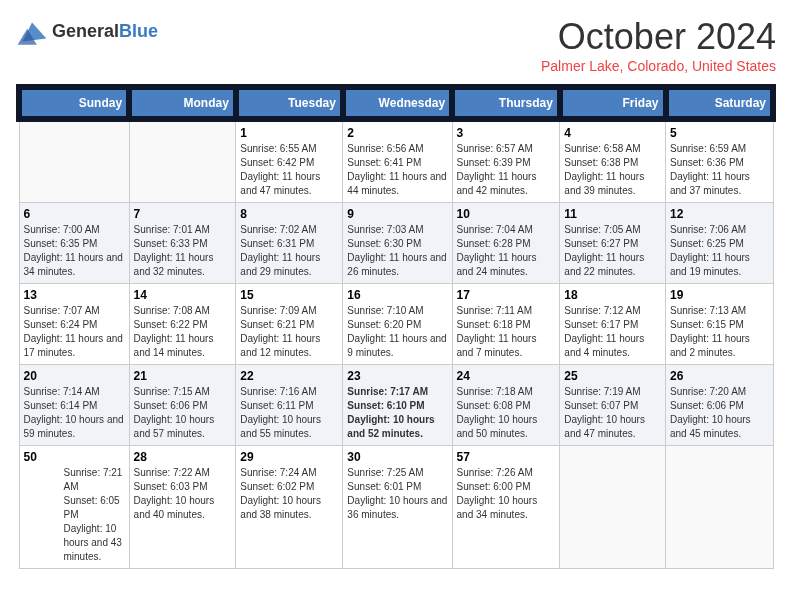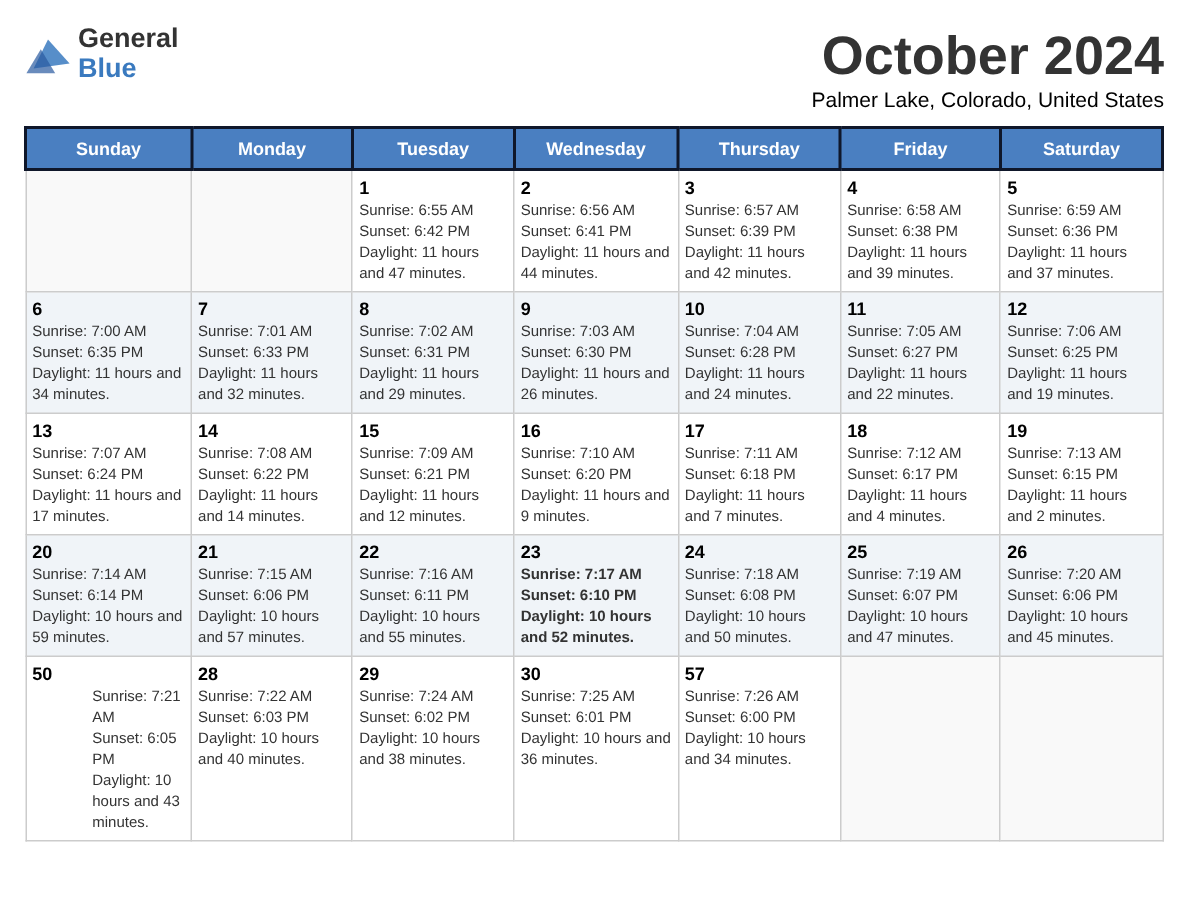--- a/index.html
+++ b/index.html
@@ -15,21 +15,21 @@
       justify-content: space-between;
       align-items: flex-start;
       margin-bottom: 10px;
     }
     .logo {
       display: flex;
       align-items: center;
     }
     .logo-text {
       display: flex;
-      flex-direction: column;
+      flex-direction: row;
       line-height: 1.1;
     }
     .logo-general {
       font-size: 18px;
       font-weight: bold;
       color: #333;
     }
     .logo-blue {
       font-size: 18px;
       font-weight: bold;
@@ -38,39 +38,39 @@
     .logo-icon {
       width: 32px;
       height: 32px;
       margin-right: 4px;
     }
     .title-block {
       text-align: right;
     }
     .month-title {
       font-size: 36px;
-      font-weight: bold;
+      font-weight: normal;
       color: #333;
     }
     .location {
       font-size: 14px;
-      color: #000000;
+      color: #ef4444;
     }
     .calendar {
       width: 100%;
       border-collapse: collapse;
       font-size: 10.5px;
     }
     .calendar th {
       background-color: #4a7fc1;
       color: #fff;
       padding: 6px 4px;
-      text-align: center;
+      text-align: right;
       font-size: 12px;
-      border: 2px solid #0f172a;
+      border: 6px solid #0f172a;
     }
     .calendar td {
       border: 1px solid #ccc;
       vertical-align: top;
       padding: 4px;
       width: 113px;
       min-height: 80px;
       background: #fff;
     }
     .calendar td.empty {

